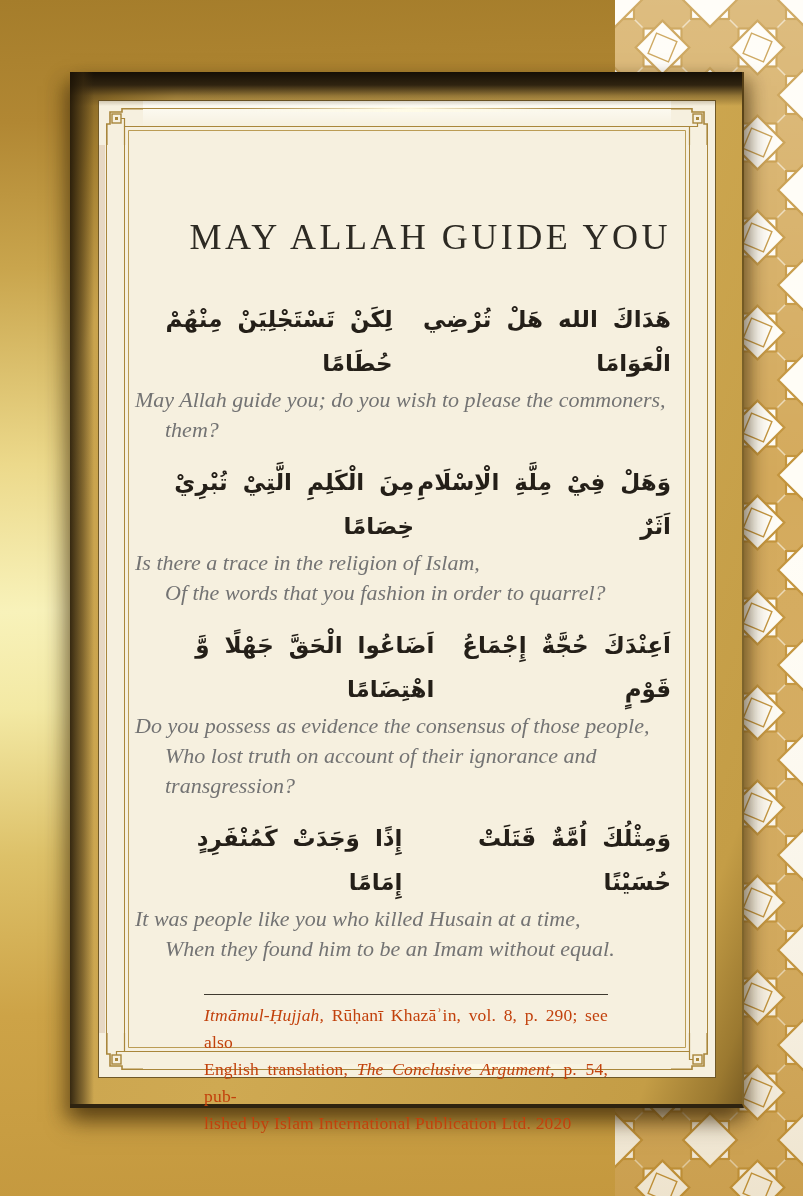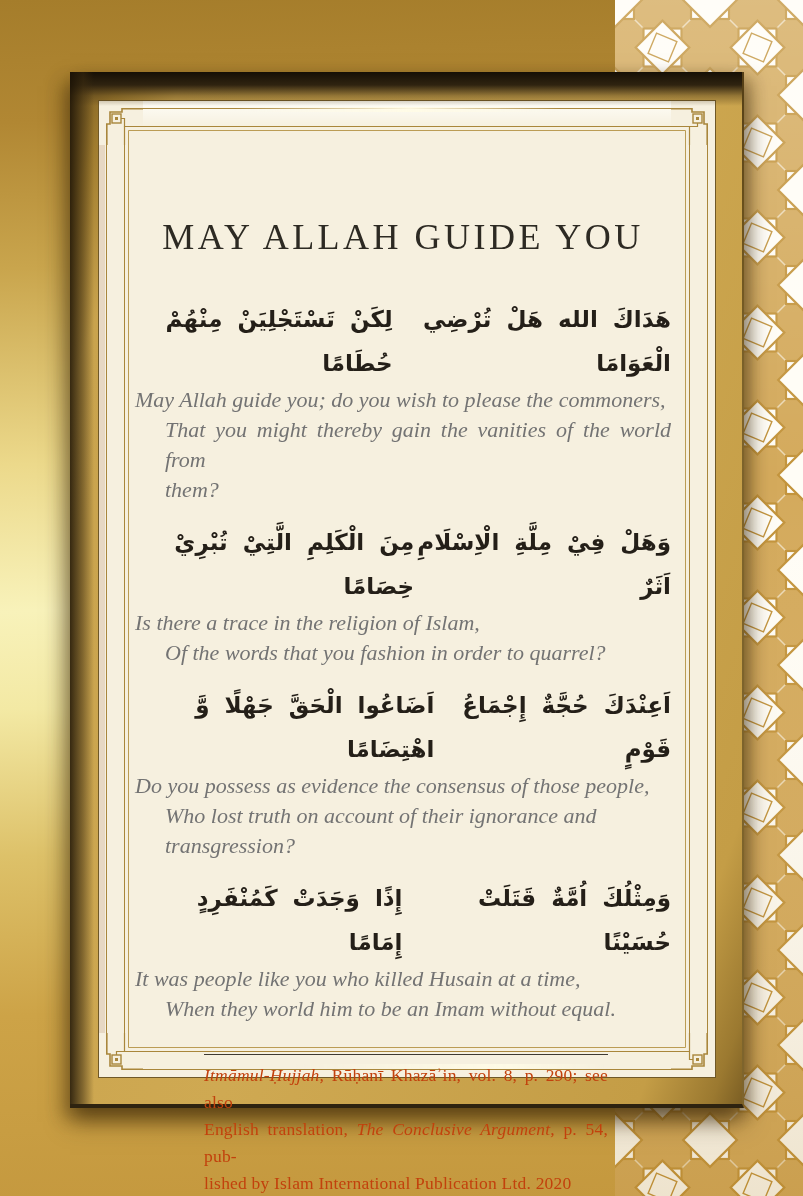--- a/index.html
+++ b/index.html
@@ -54,21 +54,21 @@
     filter:blur(.6px);
   }
   .glint-bottom {
     position:absolute; left:32%; right:8%; bottom:8px; height:5px; z-index:7; pointer-events:none;
     background:linear-gradient(90deg,rgba(255,255,255,0),rgba(255,251,230,.9) 55%,rgba(255,255,255,0) 85%);
     filter:blur(.6px);
   }
   
   .content { position:absolute; left:0; right:0; top:0; bottom:0; padding:0 44px 0 36px; z-index:8; }
   .title {
-    margin:112px 0 36px; text-align:center;
+    margin:112px 0 36px; text-align:right;
     font:400 36px/48px "Liberation Serif", serif;
     letter-spacing:3.5px; color:#2d2a23;
   }
   .couplet { margin:0 0 15px 0; }
   .arabic {
     display:flex; justify-content:space-between; direction:rtl;
     font:700 23px/44px "DejaVu Sans", sans-serif;
     color:#241f18; word-spacing:7px;
   }
   .eng { font:italic 400 22px/30px "Liberation Serif", serif; color:#737373; }
@@ -157,21 +157,20 @@
 
     <div class="content">
       <h1 class="title">MAY ALLAH GUIDE YOU</h1>
       <div>
           <div class="couplet">
             <div class="arabic">
               <span>هَدَاكَ الله هَلْ تُرْضِي الْعَوَامَا</span>
               <span>لِكَنْ تَسْتَجْلِيَنْ مِنْهُمْ حُطَامًا</span>
             </div>
             <div class="eng"><span>May Allah guide you; do you wish to please the commoners,</span></div>
-            <div class="eng indent justify"><span>That you might thereby gain the vanities of the world from</span></div>
             <div class="eng indent"><span>them?</span></div>
           </div>
           <div class="couplet">
             <div class="arabic">
               <span>وَهَلْ فِيْ مِلَّةِ الْاِسْلَامِ اَثَرٌ</span>
               <span>مِنَ الْكَلِمِ الَّتِيْ تُبْرِيْ خِصَامًا</span>
             </div>
             <div class="eng"><span>Is there a trace in the religion of </span><span class="b">Islam,</span></div>
             <div class="eng indent"><span>Of the words that you fashion in order to quarrel?</span></div>
           </div>
@@ -182,21 +181,21 @@
             </div>
             <div class="eng"><span>Do you possess as evidence the consensus of those people,</span></div>
             <div class="eng indent"><span>Who lost truth on account of their ignorance and transgression?</span></div>
           </div>
           <div class="couplet">
             <div class="arabic">
               <span>وَمِثْلُكَ اُمَّةٌ قَتَلَتْ حُسَيْنًا</span>
               <span>إِذًا وَجَدَتْ كَمُنْفَرِدٍ إِمَامًا</span>
             </div>
             <div class="eng"><span>It was people like you who killed Husain at a time,</span></div>
-            <div class="eng indent"><span>When they world him to be an Imam without equal.</span></div>
+            <div class="eng indent"><span>When they found him to be an Imam without equal.</span></div>
           </div>
         </div>
       <div class="footnote">
         <div class="fn-rule"></div>
         <div>
             <div class="fn-line justify"><span class="i">Itmāmul-Ḥujjah,</span><span> Rūḥanī Khazāʾin, vol. 8, p. 290; see also</span></div>
             <div class="fn-line justify"><span>English translation, </span><span class="i">The Conclusive Argument,</span><span> p. 54,  pub-</span></div>
             <div class="fn-line"><span>lished by Islam International Publication Ltd. 2020</span></div>
           </div>
       </div>

